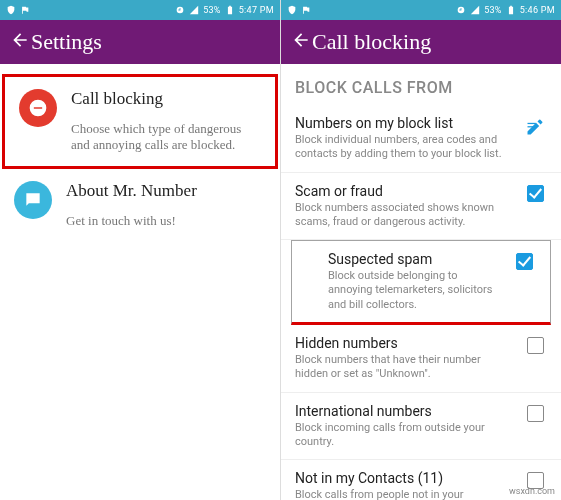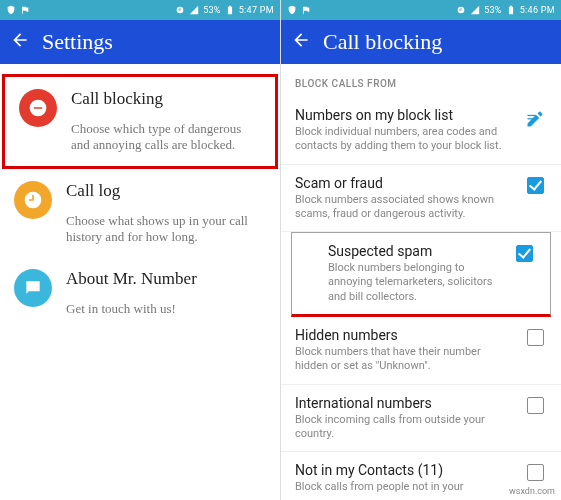--- a/index.html
+++ b/index.html
@@ -6,39 +6,39 @@
   body { font-family: Roboto, Arial, sans-serif; background: #fff; width: 561px; height: 500px; overflow: hidden; position: relative; }
   .phones { display: flex; width: 561px; height: 500px; }
   .phone { flex: 1; display: flex; flex-direction: column; background: #fff; position: relative; }
   .phone.left { border-right: 1px solid #ddd; }
 
   .statusbar { height: 20px; background: #3aa9c7; color: #fff; font-size: 9px; display: flex; align-items: center; justify-content: flex-end; padding: 0 6px; gap: 4px; }
   .statusbar .sb-left { display:flex; align-items:center; gap:4px; margin-right:auto;}
   .statusbar svg { width: 10px; height: 10px; fill: #fff; }
   .sb-text { font-size: 9px; letter-spacing: .3px; }
 
-  .appbar { height: 44px; background: #1d4ed8; color: #fff; display: flex; align-items: center; padding: 0 10px; gap: 12px; }
+  .appbar { height: 44px; background: #701a75; color: #fff; display: flex; align-items: center; padding: 0 10px; gap: 1px; }
   .appbar .back svg { width: 20px; height: 20px; fill: #fff; }
   .appbar-title { font-family: 'Brush Script MT','Segoe Script',cursive; font-size: 22px; }
 
   .content { flex: 1; overflow: hidden; background: #fff; }
 
   
   .settings-list { padding-top: 10px; }
   .srow { display: flex; align-items: flex-start; padding: 12px 14px; gap: 14px; }
   .srow.highlight { border: 3px solid #d90000; margin: 0 2px; }
   .srow .icircle { width: 38px; height: 38px; border-radius: 50%; display:flex; align-items:center; justify-content:center; flex-shrink:0; }
   .srow .icircle svg { width: 20px; height: 20px; fill: #fff; }
   .srow .tblock { flex:1; }
   .srow .ttl { font-family: 'Brush Script MT','Segoe Script',cursive; font-size: 17px; color:#222; }
   .srow .sub { font-family: 'Brush Script MT','Segoe Script',cursive; font-size: 13px; color:#777; line-height:1.25; margin-top:12px;}
   .ic-red { background:#e33b2e;} .ic-green{background:#6bbf3f;} .ic-orange{background:#f2a72b;} .ic-blue{background:#3bb7dd;}
 
   
-  .section-title { color:#888; font-size:10px; letter-spacing:.5px; padding:14px 14px 8px; font-weight:500;}
+  .section-title { color:#888; font-size:16px; letter-spacing:.5px; padding:14px 14px 8px; font-weight:500;}
   .brow { padding: 10px 14px 10px 14px; border-bottom:1px solid #eee; display:flex; align-items:flex-start; gap:19px; }
   .brow.highlight { border:1px solid #a3a3a3; border-bottom:3px solid #d90000; margin:0 10px;padding-left:36px; }
   .brow .txt { flex:1; }
   .brow .bt { font-size:14px; color:#222; }
   .brow .bs { font-size:11px; color:#888; line-height:1.3; margin-top:2px; }
   .brow .ctl { width:24px; display:flex; justify-content:center; align-items:flex-start; padding-top:2px; }
   .brow .edit svg { width:20px; height:20px; fill:#1a9be0; }
   .checkbox { width:17px; height:17px; border:1.5px solid #888; border-radius:2px; background:#fff; }
   .checkbox.checked { background:#1a9be0; border-color:#1a9be0; position:relative;}
   .checkbox.checked::after { content:""; position:absolute; left:4px; top:0px; width:5px; height:10px; border:solid #fff; border-width:0 2px 2px 0; transform:rotate(40deg); }
@@ -84,31 +84,20 @@
             <svg viewBox="0 0 24 24">
               <path d="M12 2a10 10 0 100 20 10 10 0 000-20zm5 11H7v-2h10z"></path>
             </svg>
           </div>
         <div class="tblock">
           <div class="ttl">Call blocking</div>
           <div class="sub">Choose which type of dangerous and annoying calls are blocked.</div>
         </div>
       </div>
       <div class="srow">
-        <div class="icircle ic-orange">
-            <svg viewBox="0 0 24 24">
-              <path d="M12 2a10 10 0 100 20 10 10 0 000-20zm1 11H7v-2h4V6h2z"></path>
-            </svg>
-          </div>
-        <div class="tblock">
-          <div class="ttl">Call log</div>
-          <div class="sub">Choose what shows up in your call history and for how long.</div>
-        </div>
-      </div>
-      <div class="srow">
         <div class="icircle ic-blue">
             <svg viewBox="0 0 24 24">
               <path d="M4 4h16v12H7l-3 3z"></path>
             </svg>
           </div>
         <div class="tblock">
           <div class="ttl">About Mr. Number</div>
           <div class="sub">Get in touch with us!</div>
         </div>
       </div>
@@ -166,21 +155,21 @@
           <div class="bs">Block numbers associated shows known scams, fraud or dangerous activity.</div>
         </div>
         <div class="ctl">
             <div class="checkbox checked"></div>
           </div>
       </div>
 
       <div class="brow highlight">
         <div class="txt">
           <div class="bt">Suspected spam</div>
-          <div class="bs">Block numbers belonging to annoying telemarketers, solicitors and bill collectors.</div>
+          <div class="bs">Block outside belonging to annoying telemarketers, solicitors and bill collectors.</div>
         </div>
         <div class="ctl">
             <div class="checkbox checked"></div>
           </div>
       </div>
 
       <div class="brow">
         <div class="txt">
           <div class="bt">Hidden numbers</div>
           <div class="bs">Block numbers that have their number hidden or set as "Unknown".</div>

